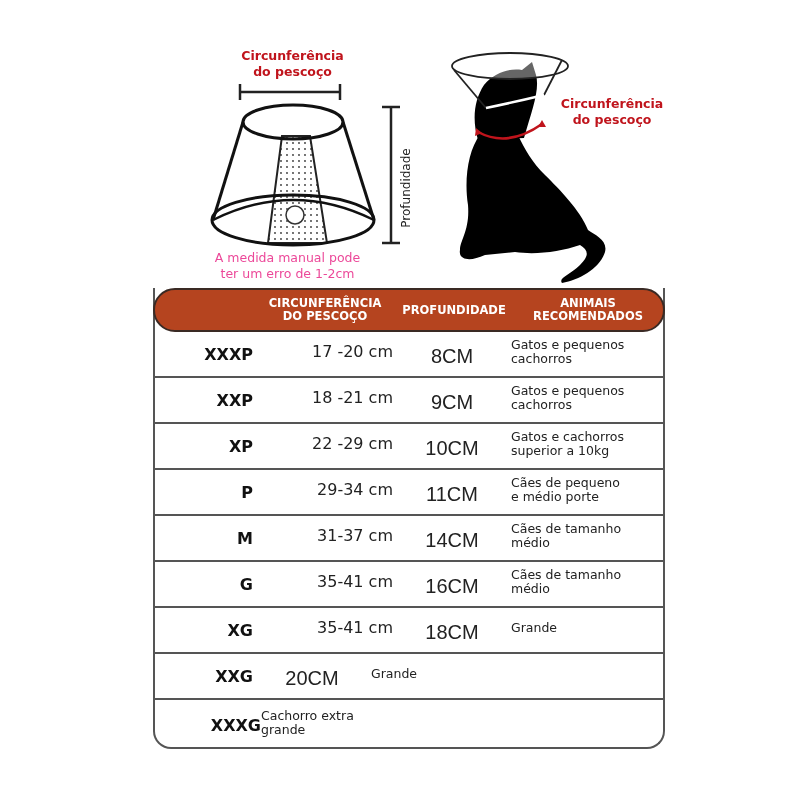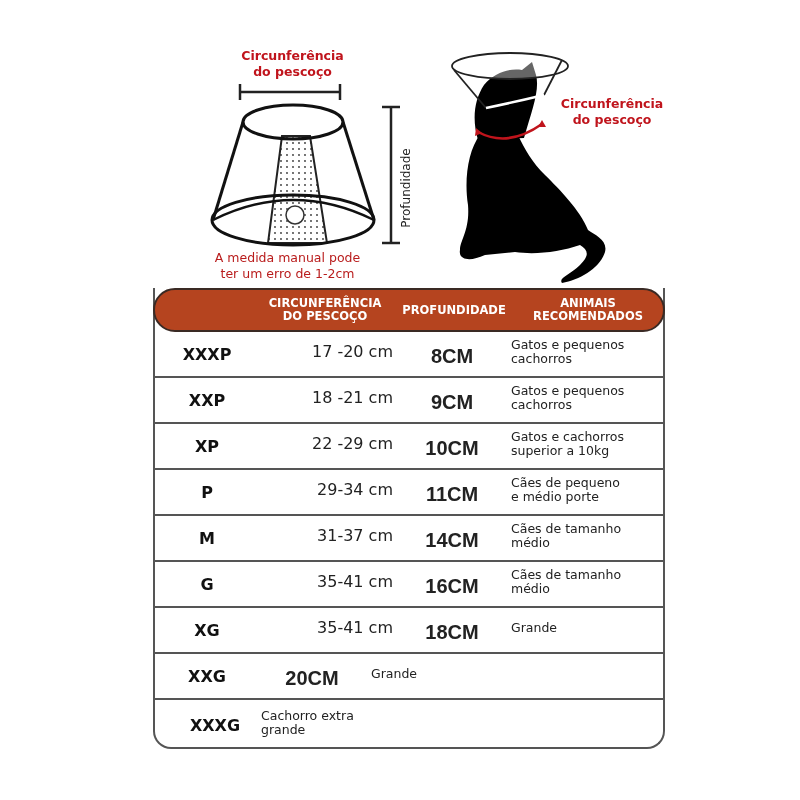--- a/index.html
+++ b/index.html
@@ -14,21 +14,21 @@
     .cone-label-2 { left: 552px; top: 96px; width: 120px; }
 
     .cone-svg { position: absolute; left: 200px; top: 80px; width: 215px; height: 170px; }
     .depth-text {
       position: absolute; left: 362px; top: 180px; width: 90px; height: 16px;
       transform: rotate(-90deg); font-size: 12px; color: #222;
       text-align: center; transform-origin: center center;
     }
     .note {
       position: absolute; left: 195px; top: 250px; width: 185px;
-      font-size: 12.5px; line-height: 16px; text-align: center; color: #b91c1c;
+      font-size: 12.5px; line-height: 16px; text-align: center; color: #ec4899;
     }
     .cat-svg { position: absolute; left: 440px; top: 40px; width: 205px; height: 245px; }
 
     
     .table-wrap {
       position: absolute; left: 153px; top: 288px; width: 512px; height: 461px;
       border: 2px solid #555; border-top: none; border-radius: 0 0 18px 18px;
     }
     .header {
       position: absolute; left: 153px; top: 288px; width: 512px; height: 44px;
@@ -40,23 +40,23 @@
     .header .h1 { width: 140px; }
     .header .h2 { width: 118px; }
     .header .h3 { width: 150px; text-align: center; }
 
     .rows { position: absolute; left: 153px; top: 332px; width: 512px; }
     .row {
       position: relative; height: 46px; display: flex; align-items: center;
       border-bottom: 2px solid #555;
     }
     .row:last-child { border-bottom: none; height: 50px; padding-left: 8px; }
-    .row .c0 { width: 100px; text-align: center; font-weight: bold; font-size: 16px; padding-left: 8px; }
+    .row .c0 { width: 100px; text-align: right; font-weight: bold; font-size: 16px; padding-left: 8px; }
     .row .c1 { width: 140px; text-align: right; font-size: 16px; color: #222; padding-left: 6px; margin-top: -6px; }
-    .row .c2 { width: 118px; text-align: center; font-size: 20px; color: #222; font-family: "Liberation Sans", sans-serif; margin-top: 4px; font-weight: bold; }
+    .row .c2 { width: 118px; text-align: center; font-size: 20px; color: #222; font-family: "Liberation Sans", sans-serif; margin-top: 4px; }
     .row .c3 { width: 150px; font-size: 12.5px; line-height: 14px; color: #222; margin-top: -4px; }
   </style>
 </head>
 <body>
 
 <div class="red-label cone-label-1">
   <div>Circunferência</div>
   <div>do pescoço</div>
 </div>
 

